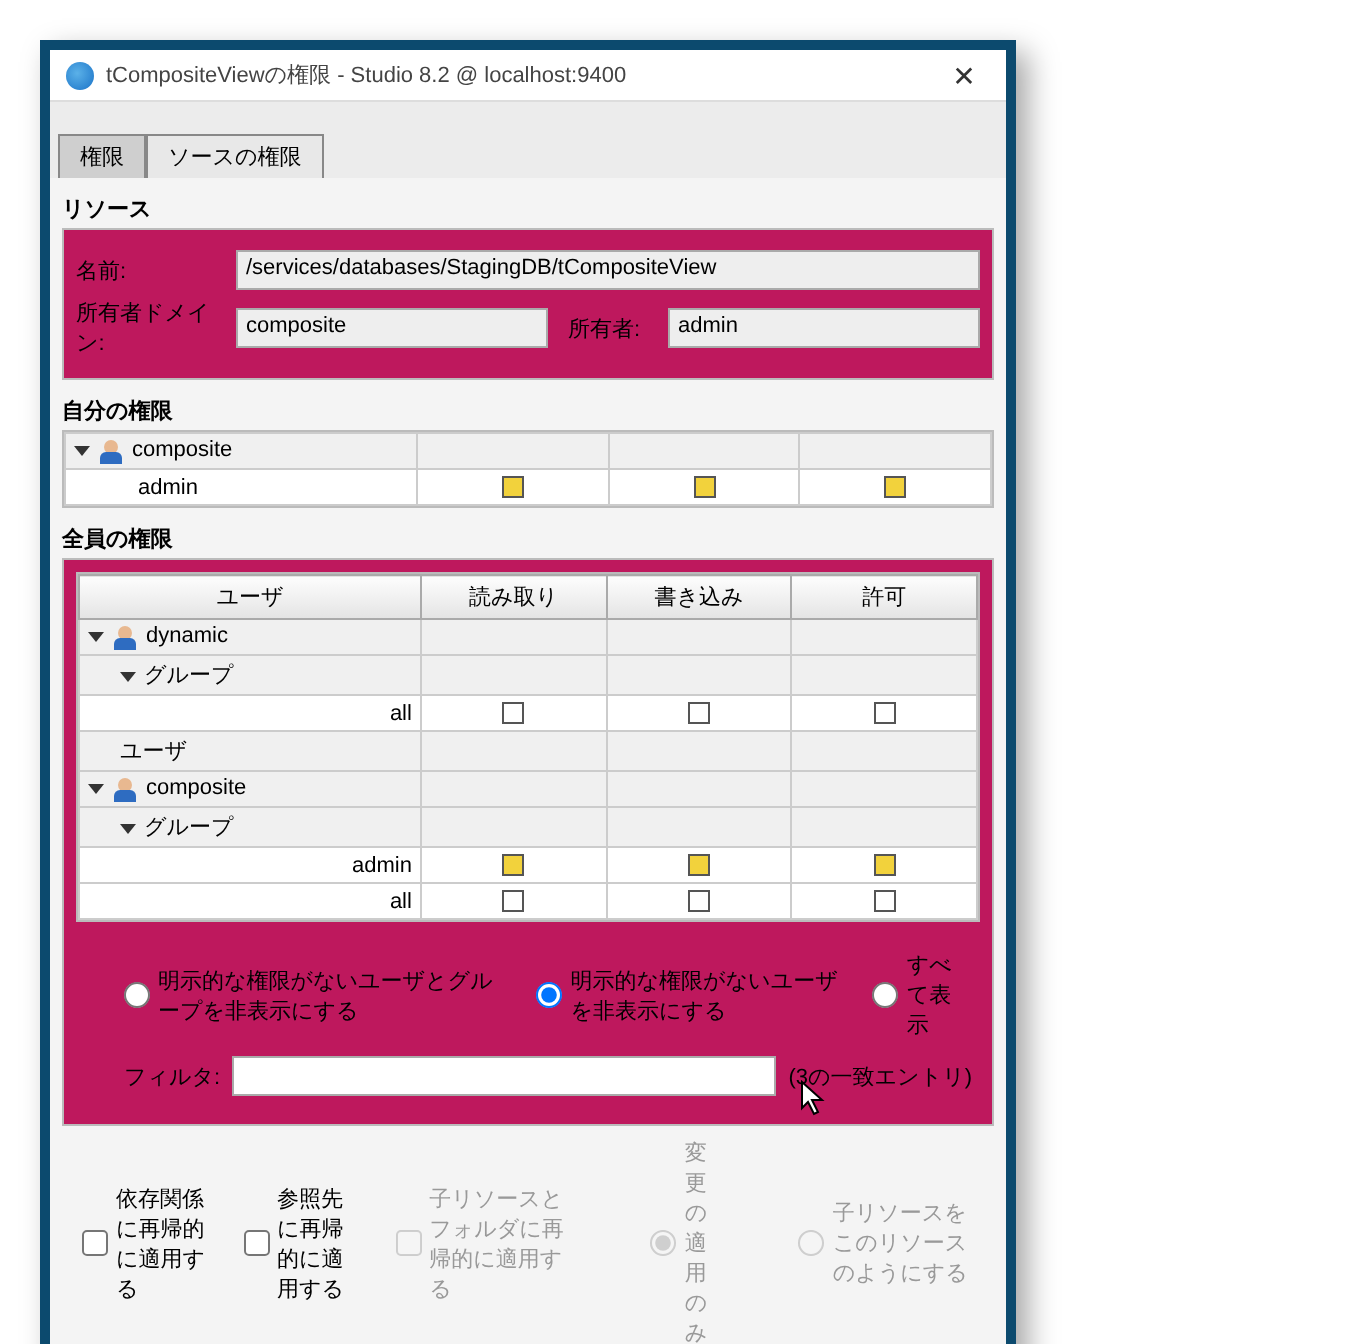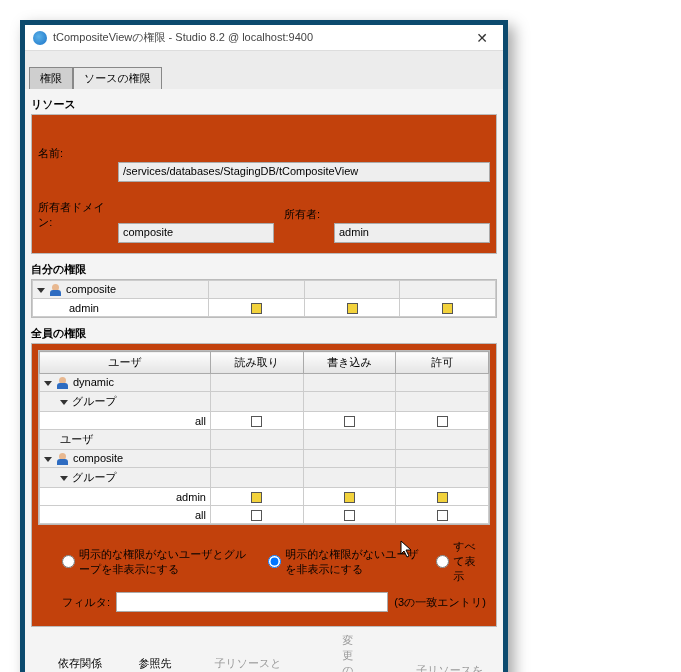--- a/index.html
+++ b/index.html
@@ -51,33 +51,32 @@
   }
   .tab.active { background: #cfcfcf; }
   .body { padding: 4px 6px 8px 6px; background: #f4f4f4; }
   .section-label {
     font-weight: bold;
     font-size: 11px;
     margin: 4px 0 2px 0;
   }
   .panel {
     border: 1px solid #bbb;
-    background: #c2410c;
+    background: #be185d;
     padding: 6px;
   }
   .row { display: flex; align-items: center; margin: 4px 0; gap: 2px; }
   .lbl { width: 78px; font-size: 11px; }
   .input {
     border: 1px solid #aaa;
     background: #fff;
     height: 20px;
     padding: 2px 4px;
     font-size: 11px;
     flex: 1;
-    margin-top: 37px;
   }
   .input.readonly { background: #eee; }
   .lbl2 { width: 48px; margin-left: 8px; }
 
   
   .grid { border: 1px solid #bbb; background: #fff; }
   table { width: 100%; border-collapse: collapse; }
   th {
     background: linear-gradient(#fdfdfd, #e4e4e4);
     border: 1px solid #aaa;

